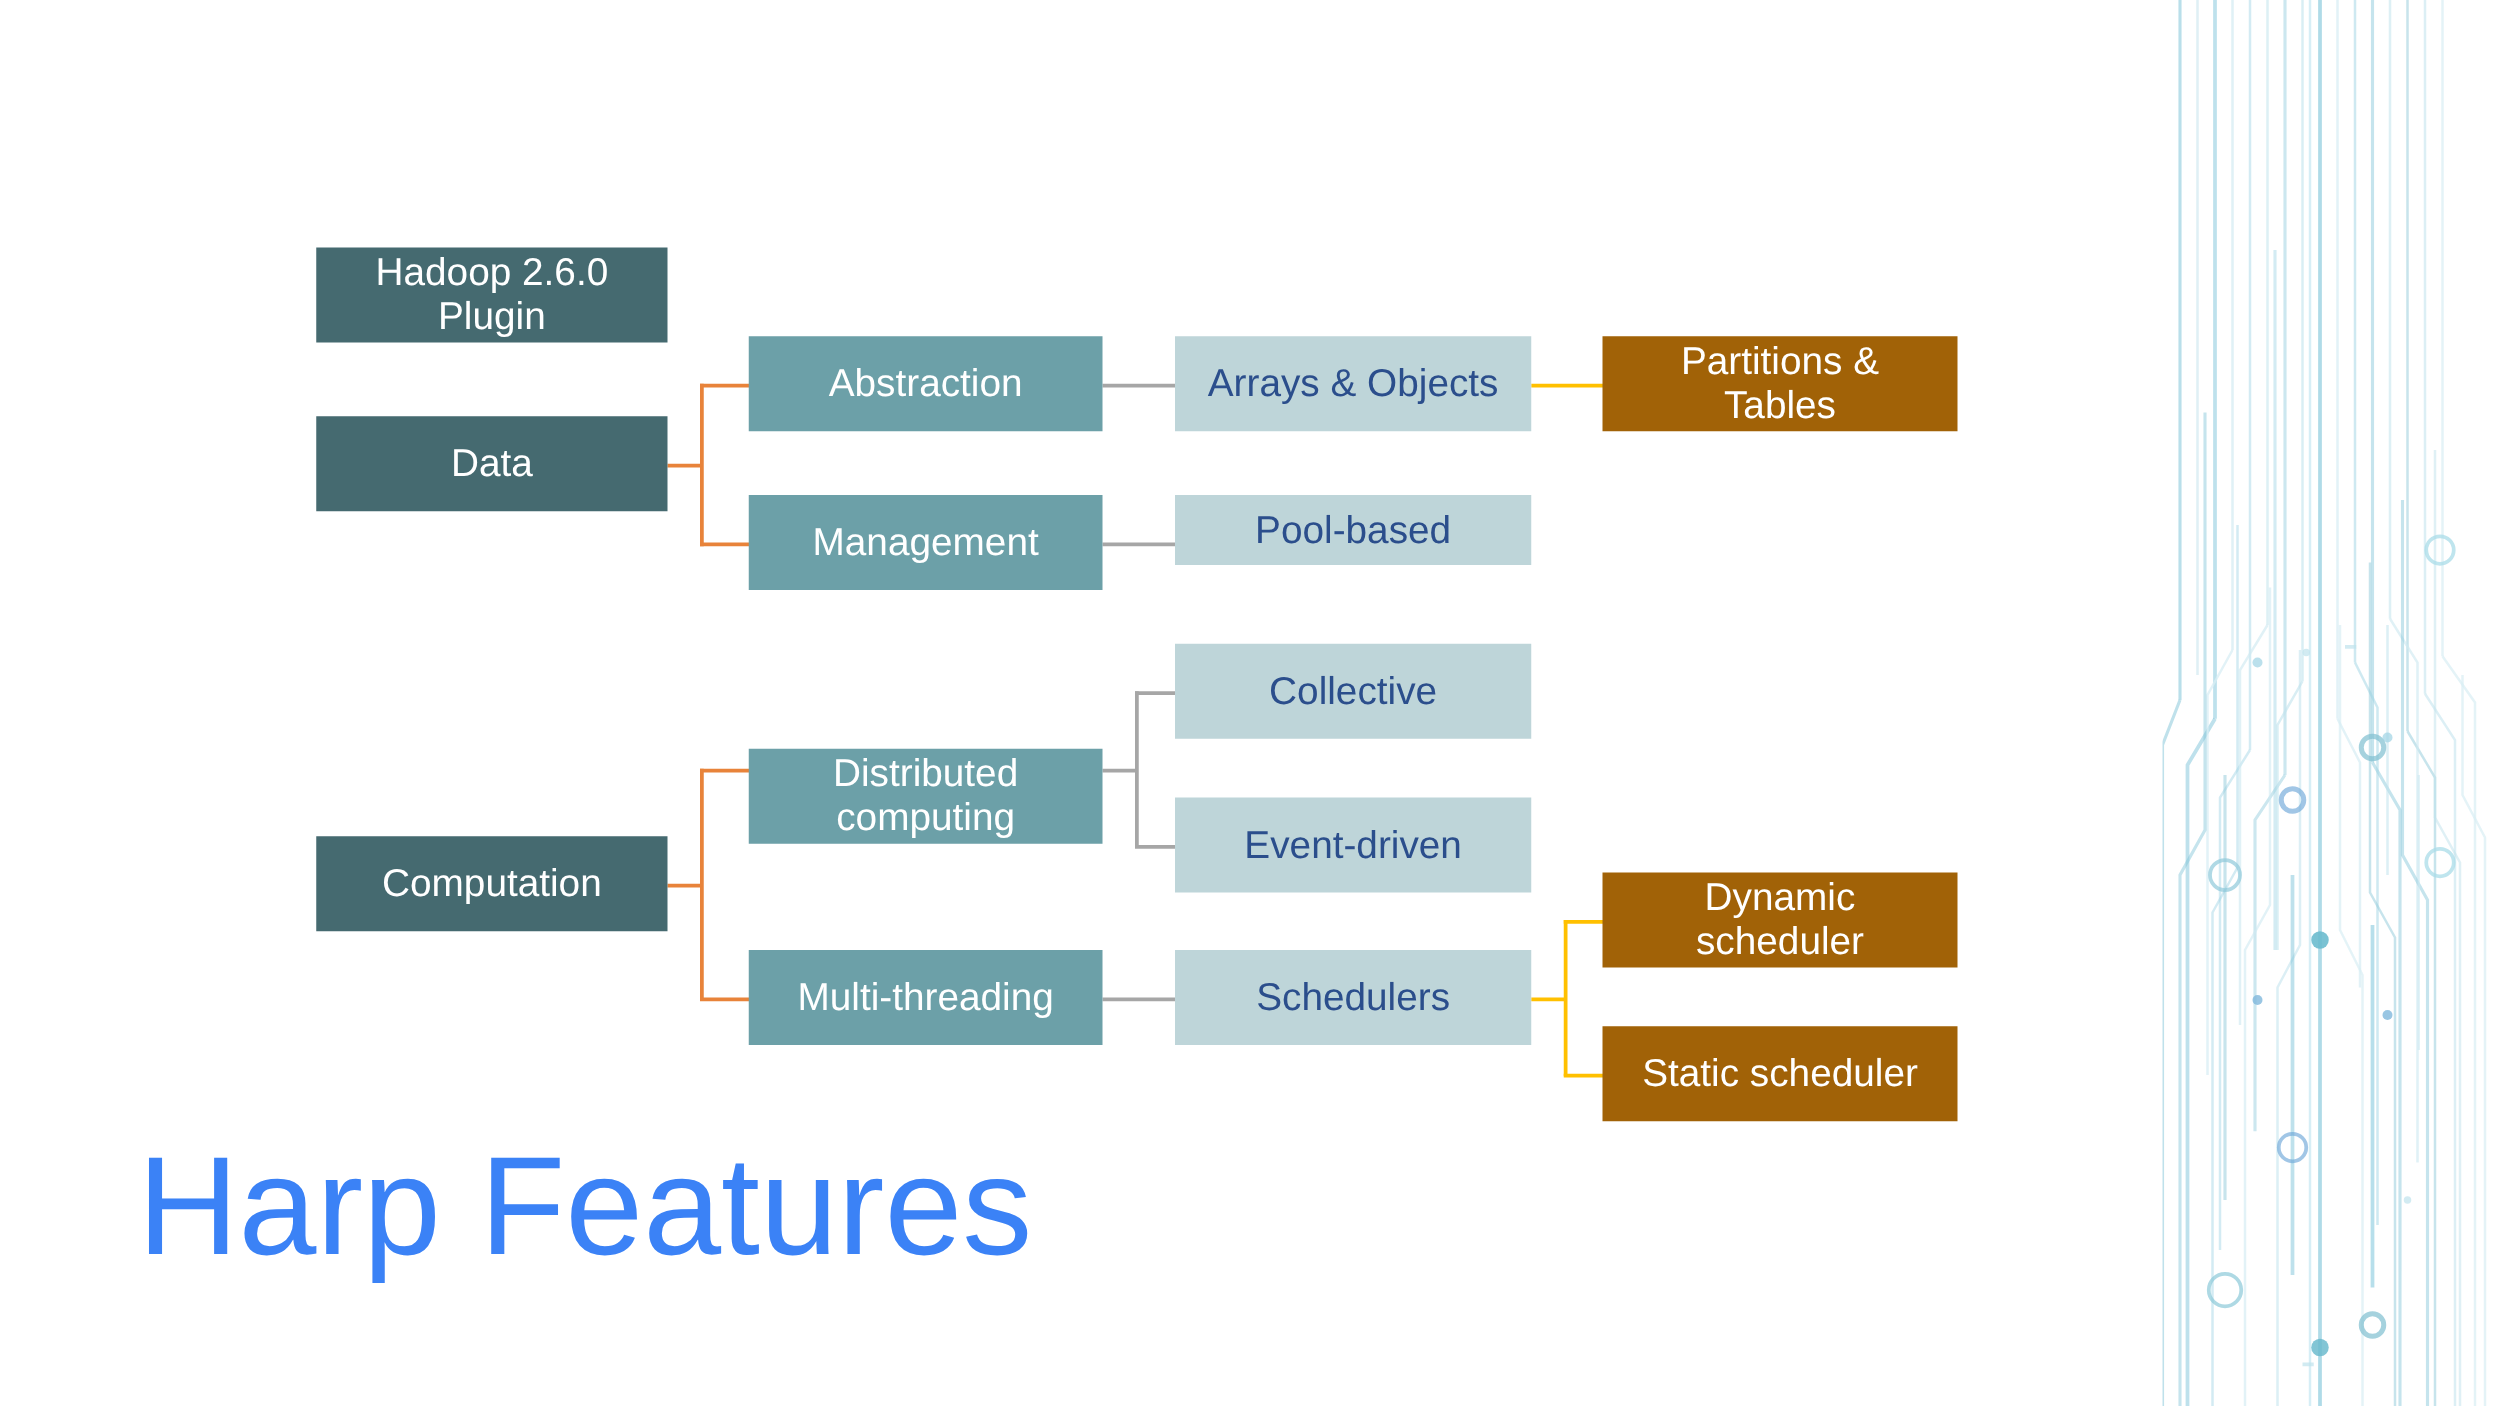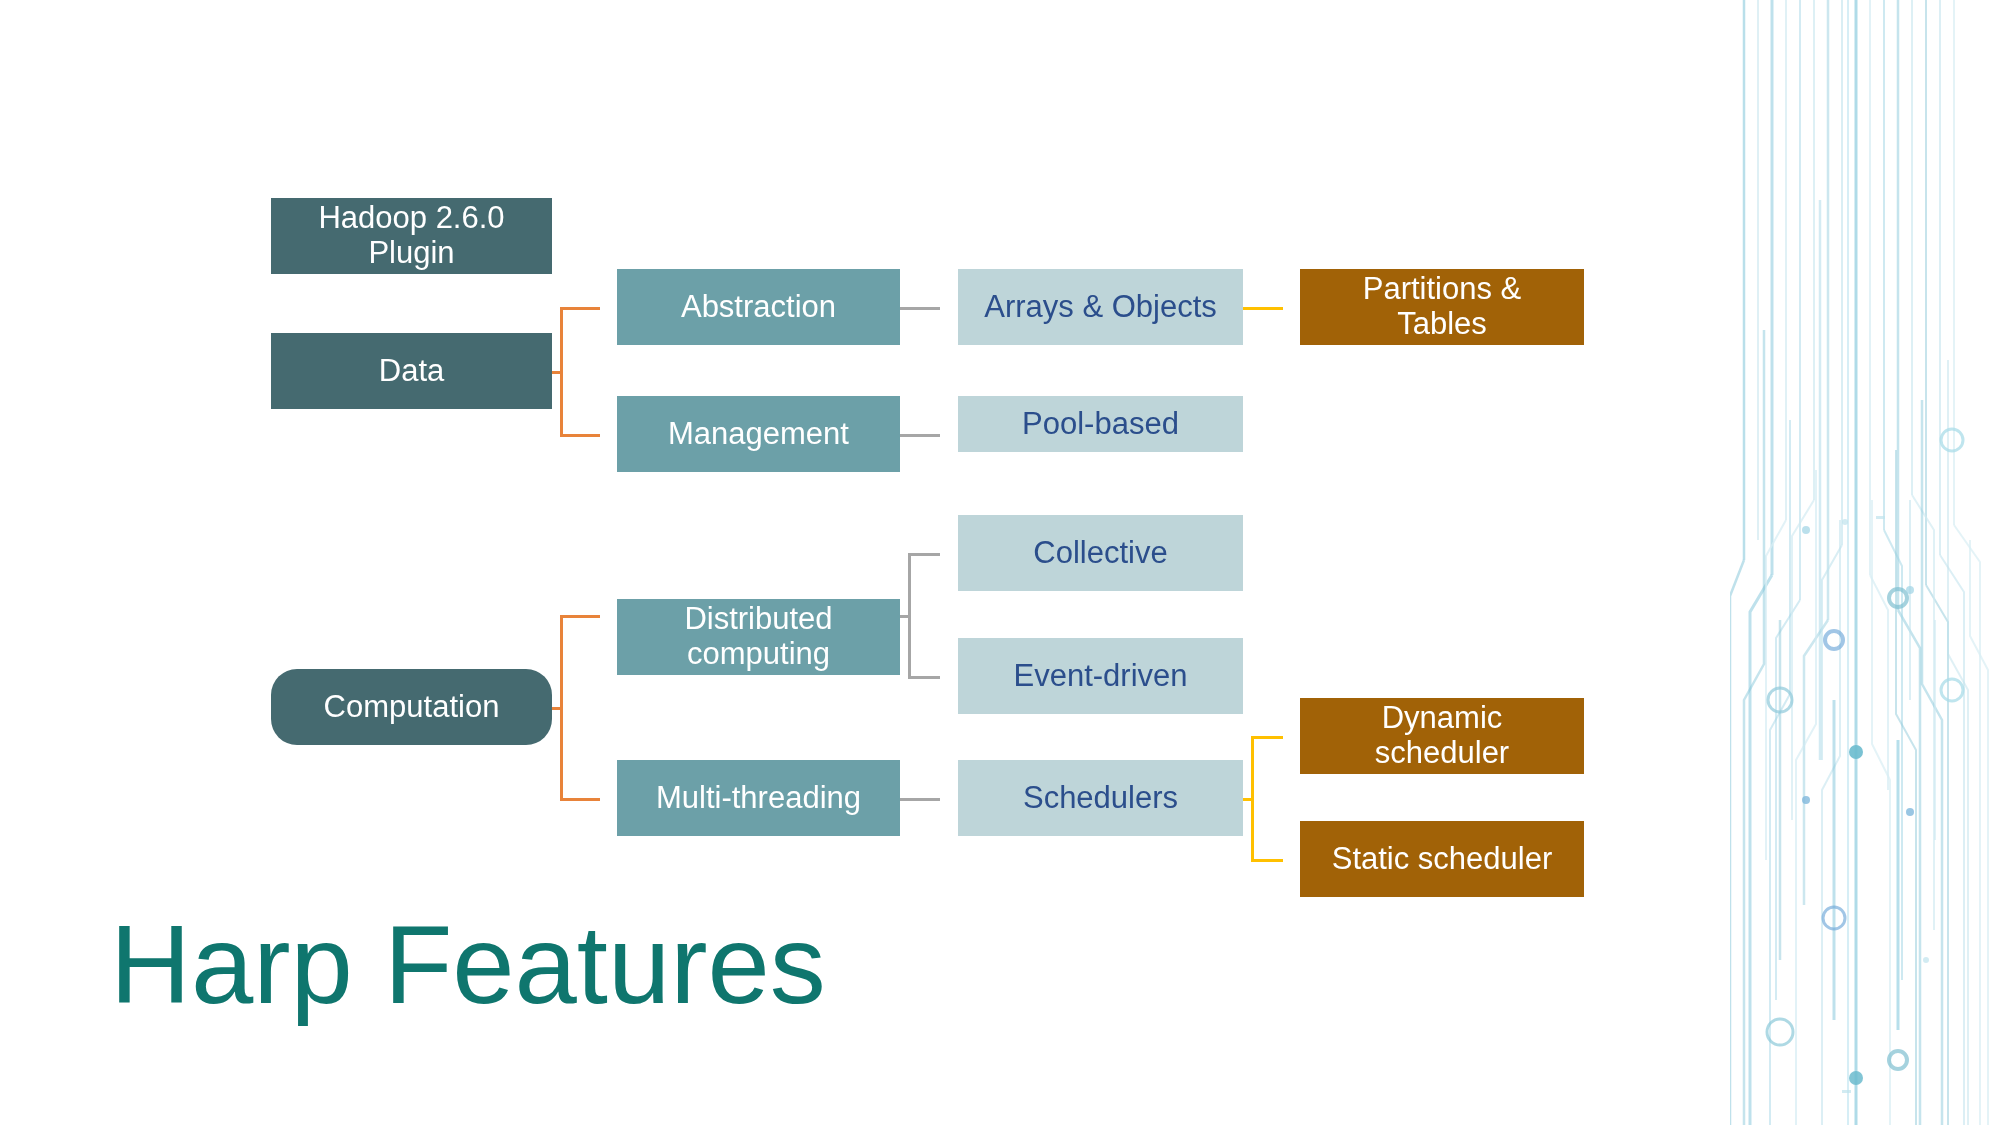--- a/index.html
+++ b/index.html
@@ -26,21 +26,20 @@
   
   .node {
     position: absolute;
     display: flex;
     align-items: center;
     justify-content: center;
     text-align: center;
     line-height: 1.12;
     padding: 2px 24px;
     white-space: pre-line;
-    margin-left: 18px;
   }
   .lvl0 { background: #456A70; color: #ffffff; font-size: 31px; }
   .lvl1 { background: #6CA0A8; color: #ffffff; font-size: 31px; }
   .lvl2 { background: #BED5D9; color: #2B4E8C; font-size: 31px; }
   .lvl3 { background: #a16207; color: #ffffff; font-size: 31px; }
 
   
   .conn { position: absolute; }
   .h { height: 0; border-top-width: 3px; border-top-style: solid; }
   .v { width: 0;  border-left-width: 3px; border-left-style: solid; }
@@ -48,21 +47,21 @@
   .c-gray   { border-color: #A6A6A6; }
   .c-yellow { border-color: #FFC000; }
 
   
   #title {
     position: absolute;
     left: 110px;
     top: 900px;
     font-size: 112px;
     font-weight: 400;
-    color: #0f766e;
+    color: #3b82f6;
     letter-spacing: 0px;
     white-space: nowrap;
   }
 </style>
 </head>
 <body>
 
 <div id="slide">
 
   <svg id="circuit" viewBox="0 0 270 1125" preserveAspectRatio="none" aria-hidden="true">
@@ -183,21 +182,21 @@
 
   <div class="node lvl1" style="left:599px; top:396px; width:283px; height:76px;">Management</div>
 
   <div class="node lvl2" style="left:940px; top:269px; width:285px; height:76px;">Arrays &amp; Objects</div>
 
   <div class="node lvl2" style="left:940px; top:396px; width:285px; height:56px;">Pool-based</div>
 
   <div class="node lvl3" style="left:1282px; top:269px; width:284px; height:76px;">Partitions &amp;
 Tables</div>
 
-  <div class="node lvl0" style="left:253px; top:669px; width:281px; height:76px;border-radius:26px;">Computation</div>
+  <div class="node lvl0" style="left:253px; top:669px; width:281px; height:76px;">Computation</div>
 
   <div class="node lvl1" style="left:599px; top:599px; width:283px; height:76px;">Distributed
 computing</div>
 
   <div class="node lvl1" style="left:599px; top:760px; width:283px; height:76px;">Multi-threading</div>
 
   <div class="node lvl2" style="left:940px; top:515px; width:285px; height:76px;">Collective</div>
 
   <div class="node lvl2" style="left:940px; top:638px; width:285px; height:76px;">Event-driven</div>
 

